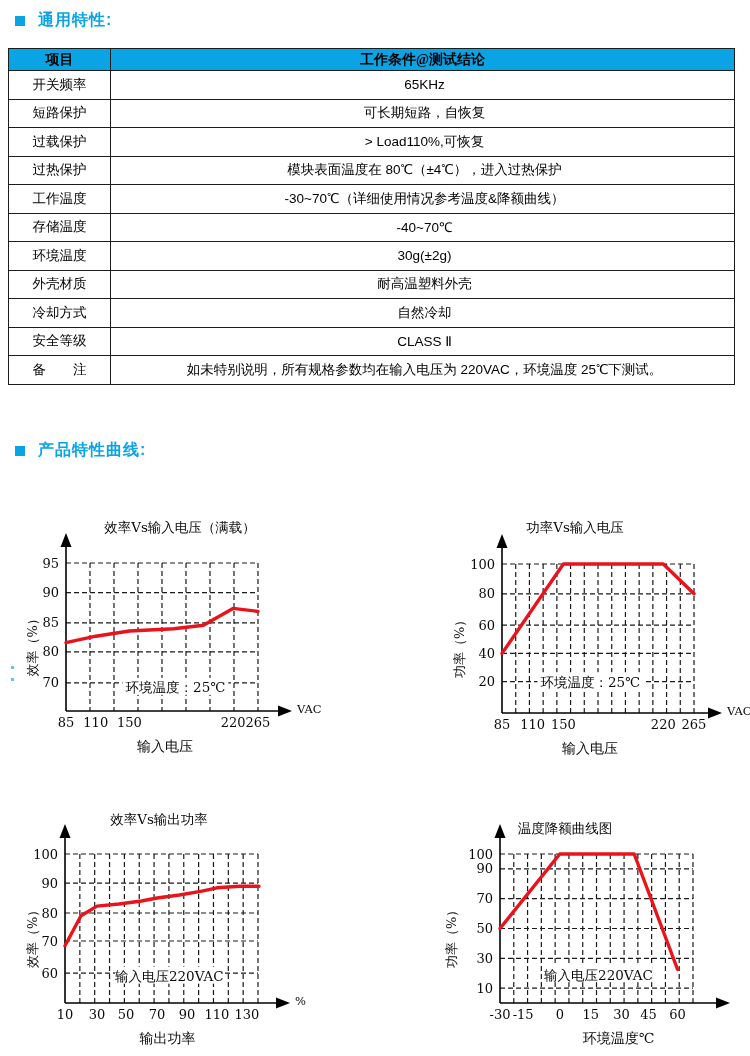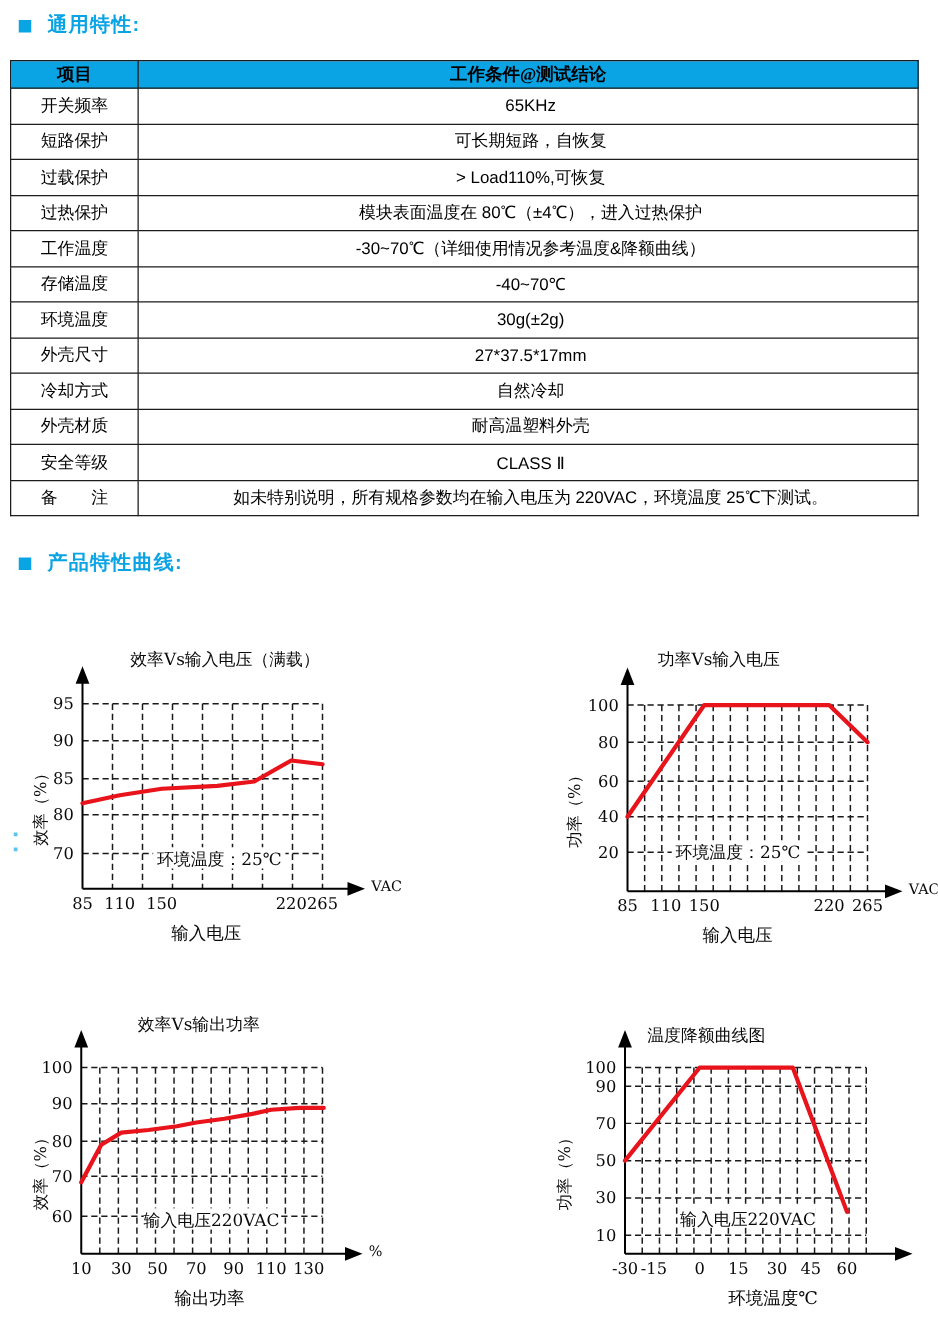--- a/index.html
+++ b/index.html
@@ -78,30 +78,26 @@
       </tr>
       <tr>
         <td class="k">存储温度</td>
         <td>-40~70℃</td>
       </tr>
       <tr>
         <td class="k">环境温度</td>
         <td>30g(±2g)</td>
       </tr>
       <tr>
-        <td class="k">外壳尺寸</td>
-        <td>27*37.5*17mm</td>
+        <td class="k">外壳材质</td>
+        <td>耐高温塑料外壳</td>
       </tr>
       <tr>
         <td class="k">冷却方式</td>
         <td>自然冷却</td>
-      </tr>
-      <tr>
-        <td class="k">外壳材质</td>
-        <td>耐高温塑料外壳</td>
       </tr>
       <tr>
         <td class="k">安全等级</td>
         <td>CLASS  Ⅱ</td>
       </tr>
       <tr>
         <td class="k">备　　注</td>
         <td>如未特别说明，所有规格参数均在输入电压为 220VAC，环境温度 25℃下测试。</td>
       </tr>
     </tbody>

